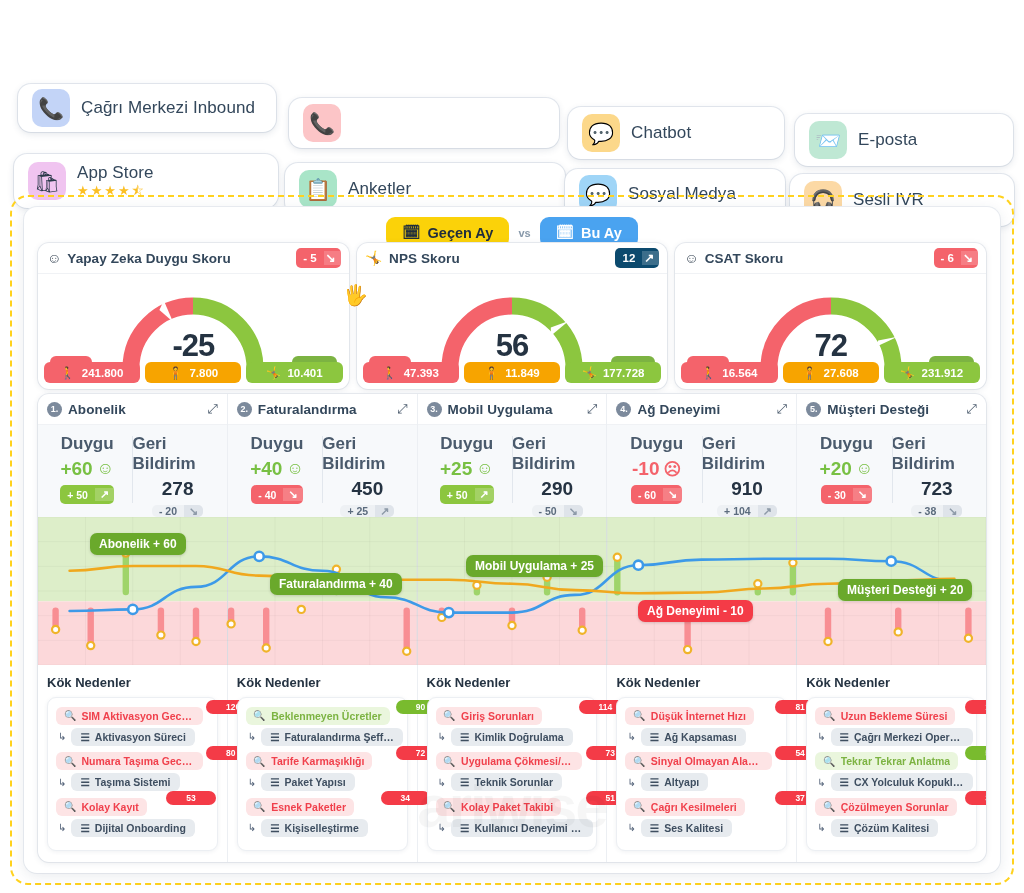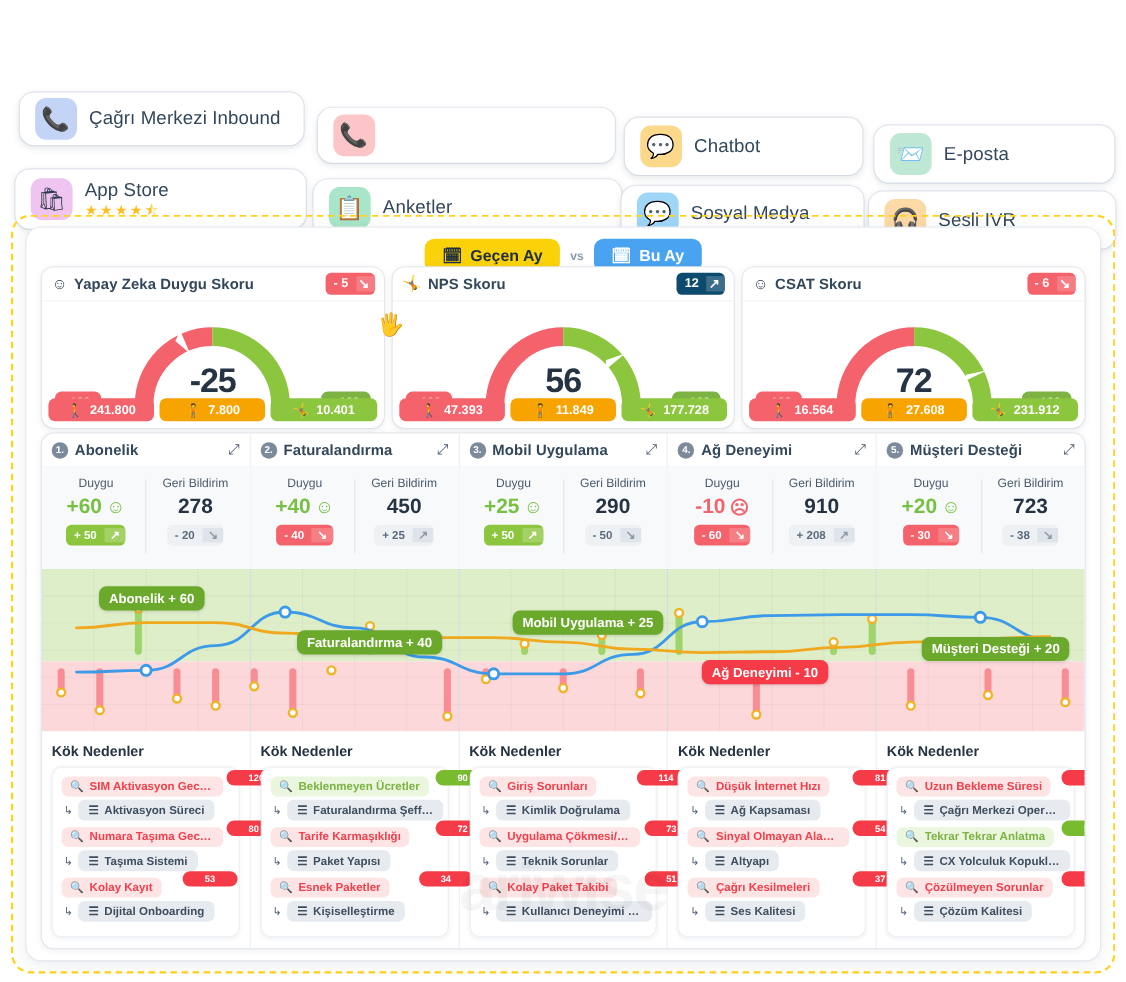--- a/index.html
+++ b/index.html
@@ -148,21 +148,21 @@
   }
   .tname { font-size: 13.5px; font-weight: bold; color: #33475b; white-space: nowrap; letter-spacing: .1px; }
   .expand { margin-left: auto; font-size: 13px; color: #4a5a6c; }
 
   .tmetrics { height: 92px; background: #f7f9fb; display: flex; padding: 9px 4px 0; }
   .mhalf { flex: 1; display: flex; flex-direction: column; align-items: center; gap: 4px;
            position: relative; }
   .mhalf + .mhalf::before {
     content: ""; position: absolute; left: 0; top: 2px; bottom: 14px; width: 1px; background: #e2e7ed;
   }
-  .mlbl { font-size: 11px; font-weight: normal; color: #4a5a6c; }
+  .mlbl { font-size: 17px; font-weight: bold; color: #4a5a6c; }
   .mval { font-size: 19px; font-weight: bold; color: #253342; display: flex; align-items: center; gap: 4px; }
   .mval.green { color: #78c043; text-align: center; }
   .mval.red { color: #f4636b; }
   .mval .face { font-size: 17px; }
   .mchip {
     height: 19px; border-radius: 5px; display: flex; align-items: center;
     overflow: hidden; font-size: 10.5px; font-weight: bold; margin-top: 1px;
   }
   .mchip .v { padding: 0 7px; }
   .mchip .s { padding: 0 5px; font-size: 11px; }
@@ -651,21 +651,21 @@
            </div>
            <div class="mchip neg">
              <span class="v">- 60</span>
              <span class="s">↘</span>
            </div>
          </div>
          <div class="mhalf">
            <div class="mlbl">Geri Bildirim</div>
            <div class="mval">910</div>
            <div class="mchip gray">
-             <span class="v">+ 208</span>
+             <span class="v">+ 104</span>
              <span class="s">↗</span>
            </div>
          </div>
        </div>
        <div class="roots">
          <h4>Kök Nedenler</h4>
          <div class="rbox">
 
              <div class="rpair">
                <span class="rcause r">

